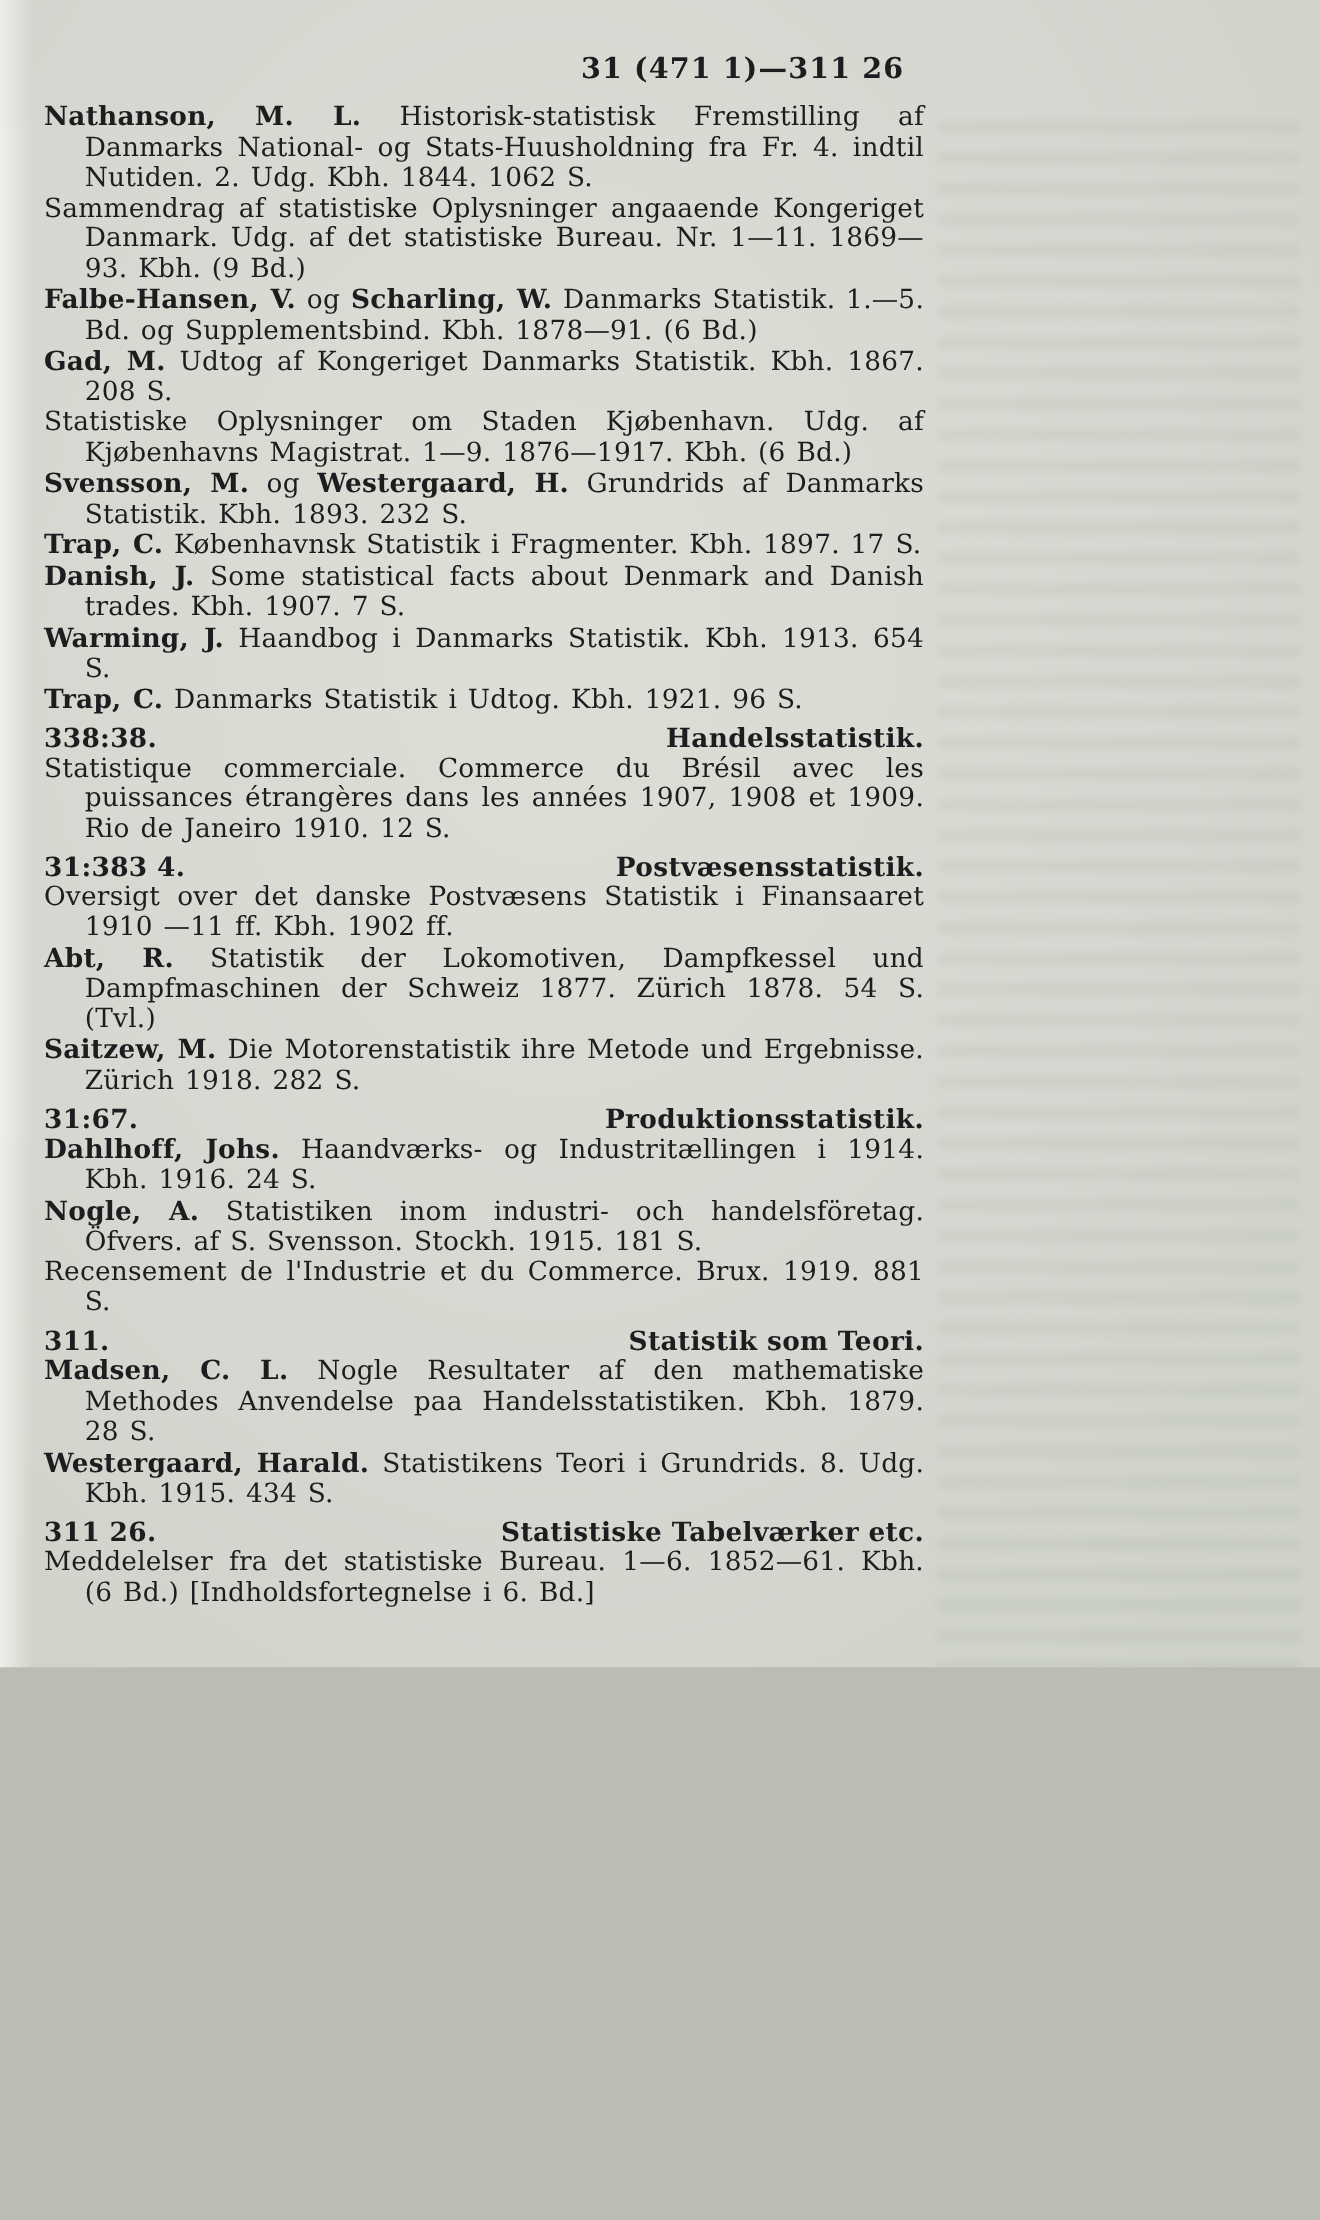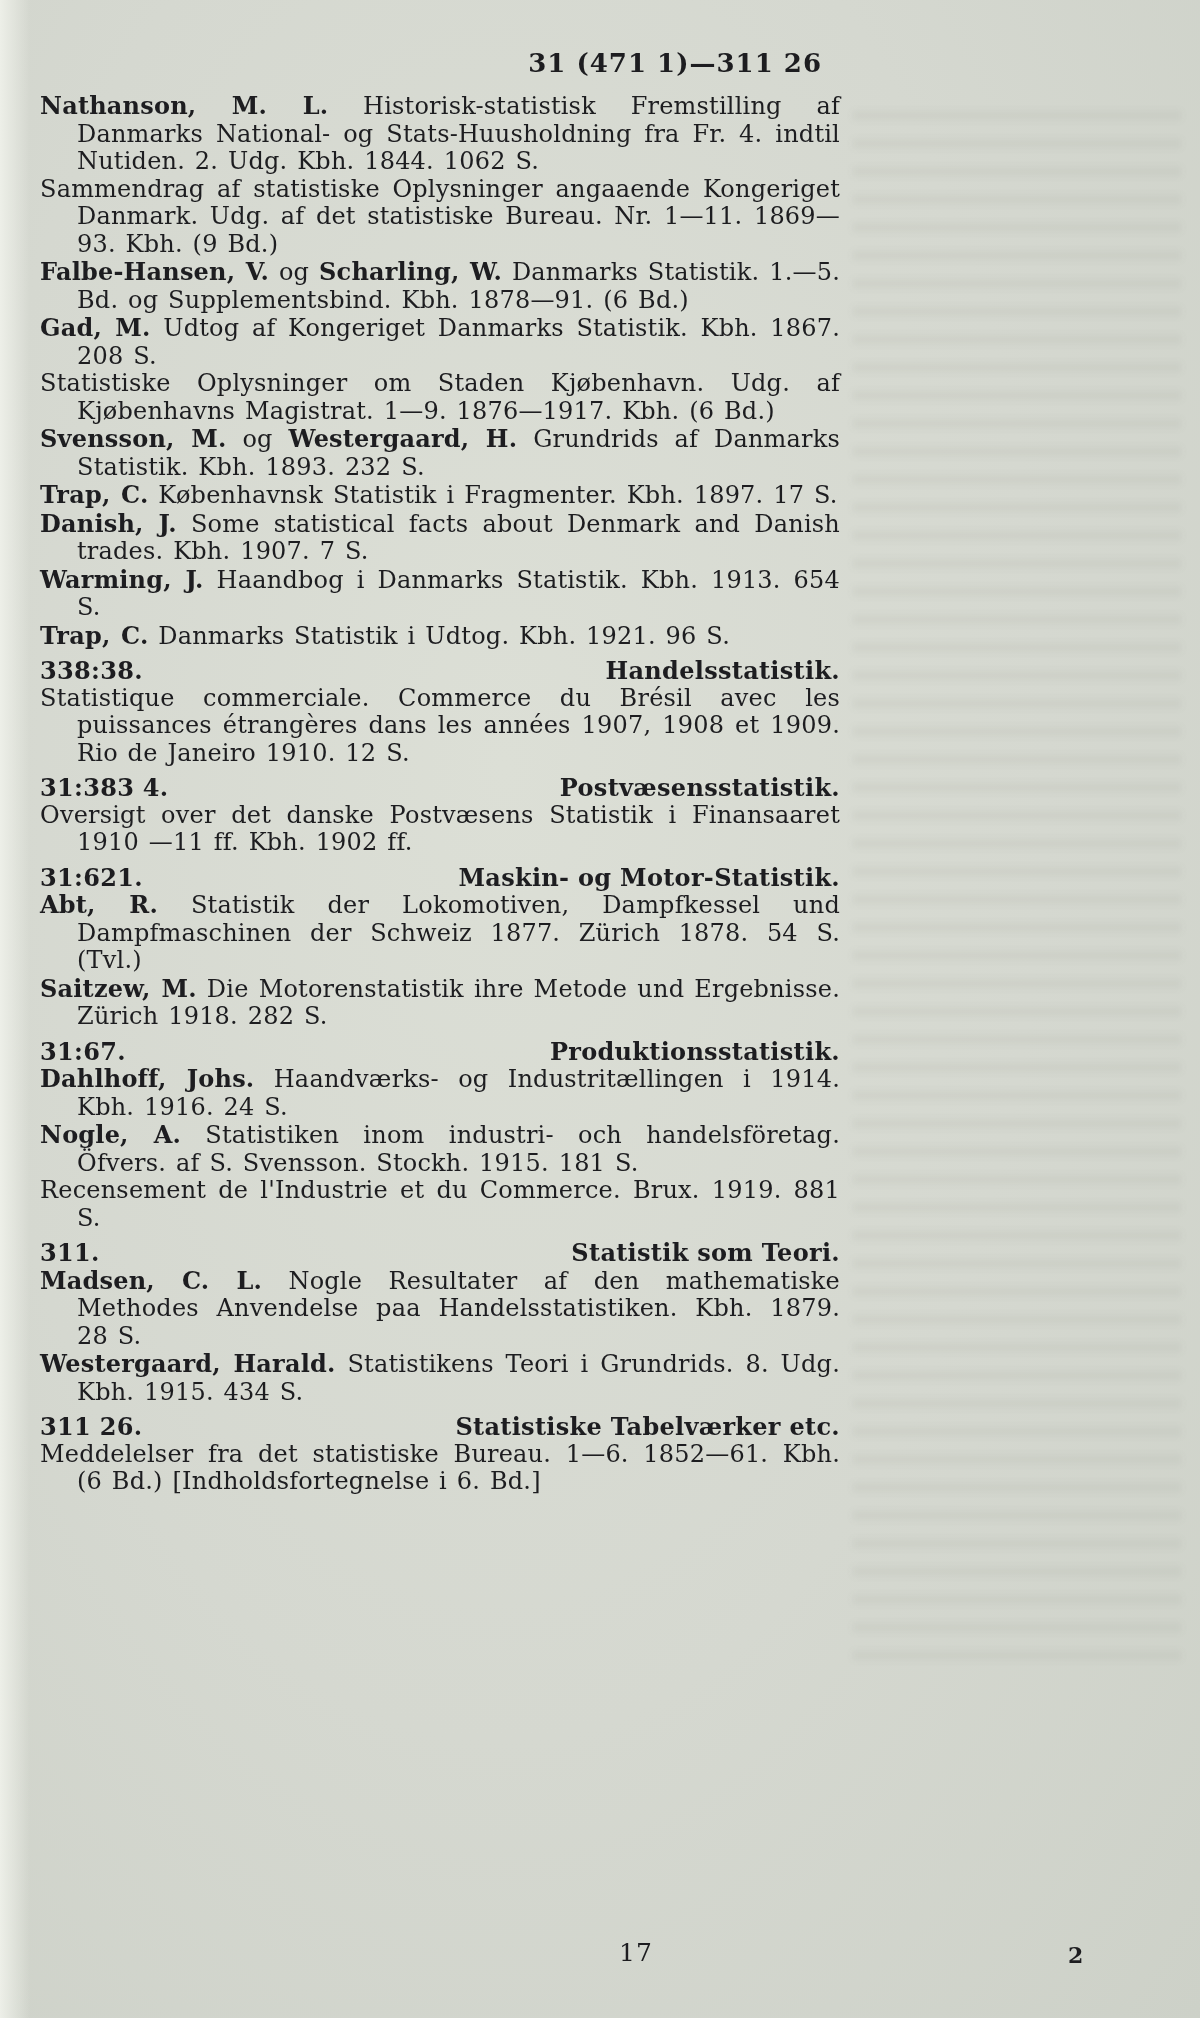--- a/index.html
+++ b/index.html
@@ -3,21 +3,21 @@
 <meta charset="utf-8">
 <style>
   html, body {
     margin: 0;
     padding: 0;
     background: #b9bdb4;
   }
   .page {
     position: relative;
     width: 1200px;
-    height: 2018px;
+    height: 1516px;
     margin: 0 auto;
     background:
       radial-gradient(ellipse at 42% 38%, #dcdfd6 0%, #d5d8d0 55%, #cdd1c8 100%);
     overflow: hidden;
     font-family: "DejaVu Serif", "Liberation Serif", serif;
     color: var(--ink, #1d1d20);
   }
   .left-edge {
     position: absolute;
     left: 0; top: 0; bottom: 0;
@@ -122,24 +122,20 @@
       <div class="section-row">
         <span class="section-num">338:38.</span>
         <span class="section-title">Handelsstatistik.</span>
       </div>
       <p class="entry"><span>Statistique commerciale. Commerce du Brésil avec les puissances étrangères dans les années 1907, 1908 et 1909. Rio de Janeiro 1910. 12 S.</span></p>
       <div class="section-row">
         <span class="section-num">31:383 4.</span>
         <span class="section-title">Postvæsensstatistik.</span>
       </div>
       <p class="entry"><span>Oversigt over det danske Postvæsens Statistik i Finansaaret 1910 —11 ff. Kbh. 1902 ff.</span></p>
-      <div class="section-row">
-        <span class="section-num">31:621.</span>
-        <span class="section-title">Maskin- og Motor-Statistik.</span>
-      </div>
       <p class="entry"><span class="author">Abt, R.</span><span> Statistik der Lokomotiven, Dampfkessel und Dampfmaschinen der Schweiz 1877. Zürich 1878. 54 S. (Tvl.)</span></p>
       <p class="entry"><span class="author">Saitzew, M.</span><span> Die Motorenstatistik ihre Metode und Ergebnisse. Zürich 1918. 282 S.</span></p>
       <div class="section-row">
         <span class="section-num">31:67.</span>
         <span class="section-title">Produktionsstatistik.</span>
       </div>
       <p class="entry"><span class="author">Dahlhoff, Johs.</span><span> Haandværks- og Industritællingen i 1914. Kbh. 1916. 24 S.</span></p>
       <p class="entry"><span class="author">Nogle, A.</span><span> Statistiken inom industri- och handelsföretag. Öfvers. af S. Svensson. Stockh. 1915. 181 S.</span></p>
       <p class="entry"><span>Recensement de l'Industrie et du Commerce. Brux. 1919. 881 S.</span></p>
       <div class="section-row">

